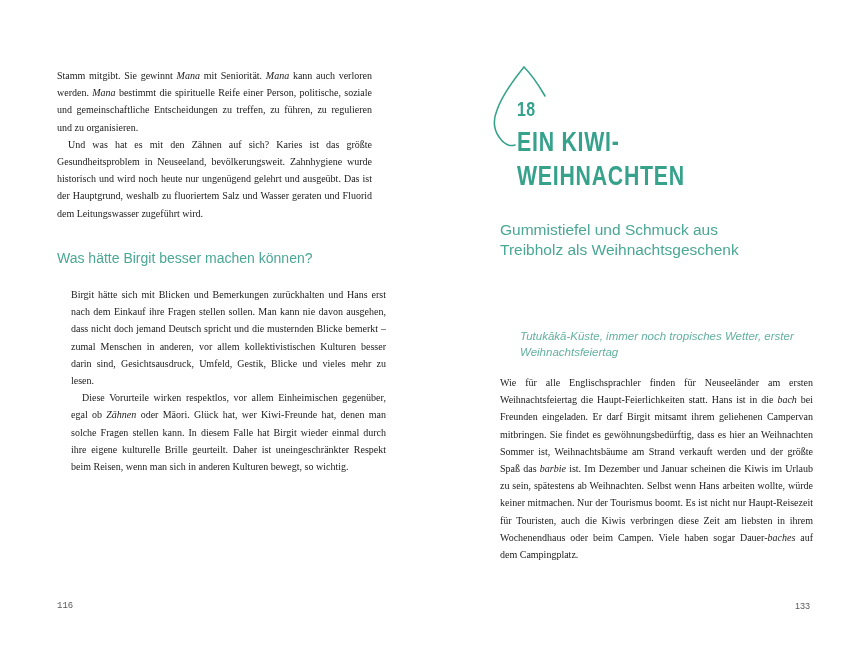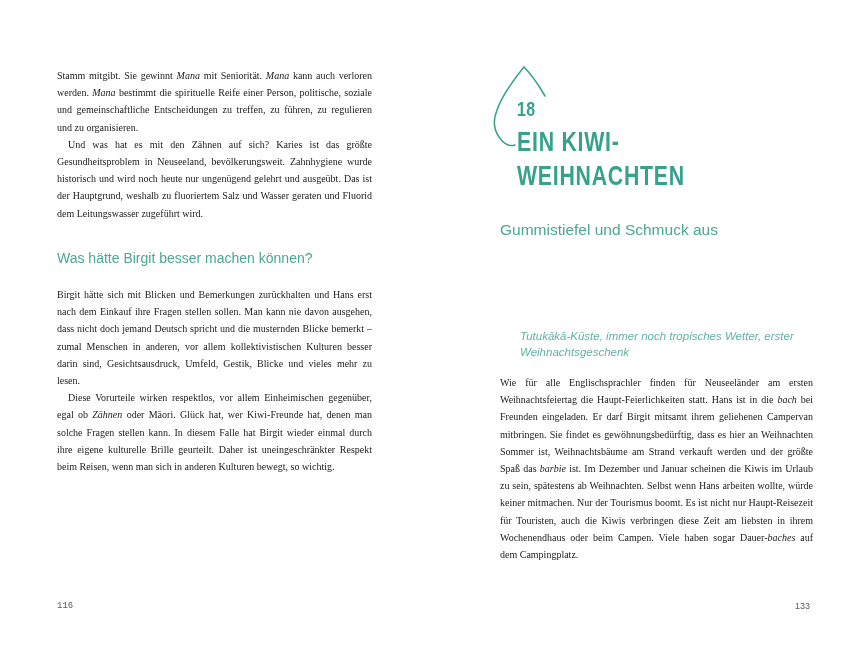--- a/index.html
+++ b/index.html
@@ -37,21 +37,21 @@
   .left-block-1 { left: 57px; top: 67px; width: 315px; }
   .section-subheading {
     position: absolute;
     left: 57px; top: 250px; width: 330px;
     margin: 0;
     font-family: "Liberation Sans", sans-serif;
     font-weight: 400;
     font-size: 14px;
     color: var(--accent-mid);
   }
-  .left-block-2 { left: 57px; top: 286px; width: 315px; }
+  .left-block-2 { left: 71px; top: 286px; width: 315px; }
   
   .page-number {
     position: absolute;
     top: 601px;
     font-family: "Liberation Sans", sans-serif;
     font-size: 9px;
     color: var(--page-number);
   }
   .page-number.left { left: 57px; font-family: Liberation Mono, monospace; }
   .page-number.right { left: 500px; width: 310px; text-align: right; }
@@ -136,25 +136,26 @@
 
     <div class="chapter-number">18</div>
 
     <div class="chapter-title">
       <div>EIN KIWI-</div>
       <div>WEIHNACHTEN</div>
     </div>
 
     <div class="chapter-subtitle">
       <div>Gummistiefel und Schmuck aus</div>
+      <div>Treibholz als Weihnachtsgeschenk</div>
     </div>
 
     <div class="chapter-location">
       <div>Tutukākā-Küste, immer noch tropisches Wetter, erster</div>
-      <div>Weihnachtsgeschenk</div>
+      <div>Weihnachtsfeiertag</div>
     </div>
 
     <div class="body-col right-body">
       <p>Wie für alle Englischsprachler finden für Neuseeländer am ersten Weihnachtsfeiertag die Haupt-Feierlichkeiten statt. Hans ist in die <em>bach</em> bei Freunden eingeladen. Er darf Birgit mitsamt ihrem geliehenen Campervan mitbringen. Sie findet es gewöhnungsbedürftig, dass es hier an Weihnachten Sommer ist, Weihnachtsbäume am Strand verkauft werden und der größte Spaß das <em>barbie</em> ist. Im Dezember und Januar scheinen die Kiwis im Urlaub zu sein, spätestens ab Weihnachten. Selbst wenn Hans arbeiten wollte, würde keiner mitmachen. Nur der Tourismus boomt. Es ist nicht nur Haupt-Reisezeit für Touristen, auch die Kiwis verbringen diese Zeit am liebsten in ihrem Wochenendhaus oder beim Campen. Viele haben sogar Dauer-<em>baches</em> auf dem Campingplatz.</p>
     </div>
 
     <div class="page-number right">133</div>
   </div>
 
 </div>

